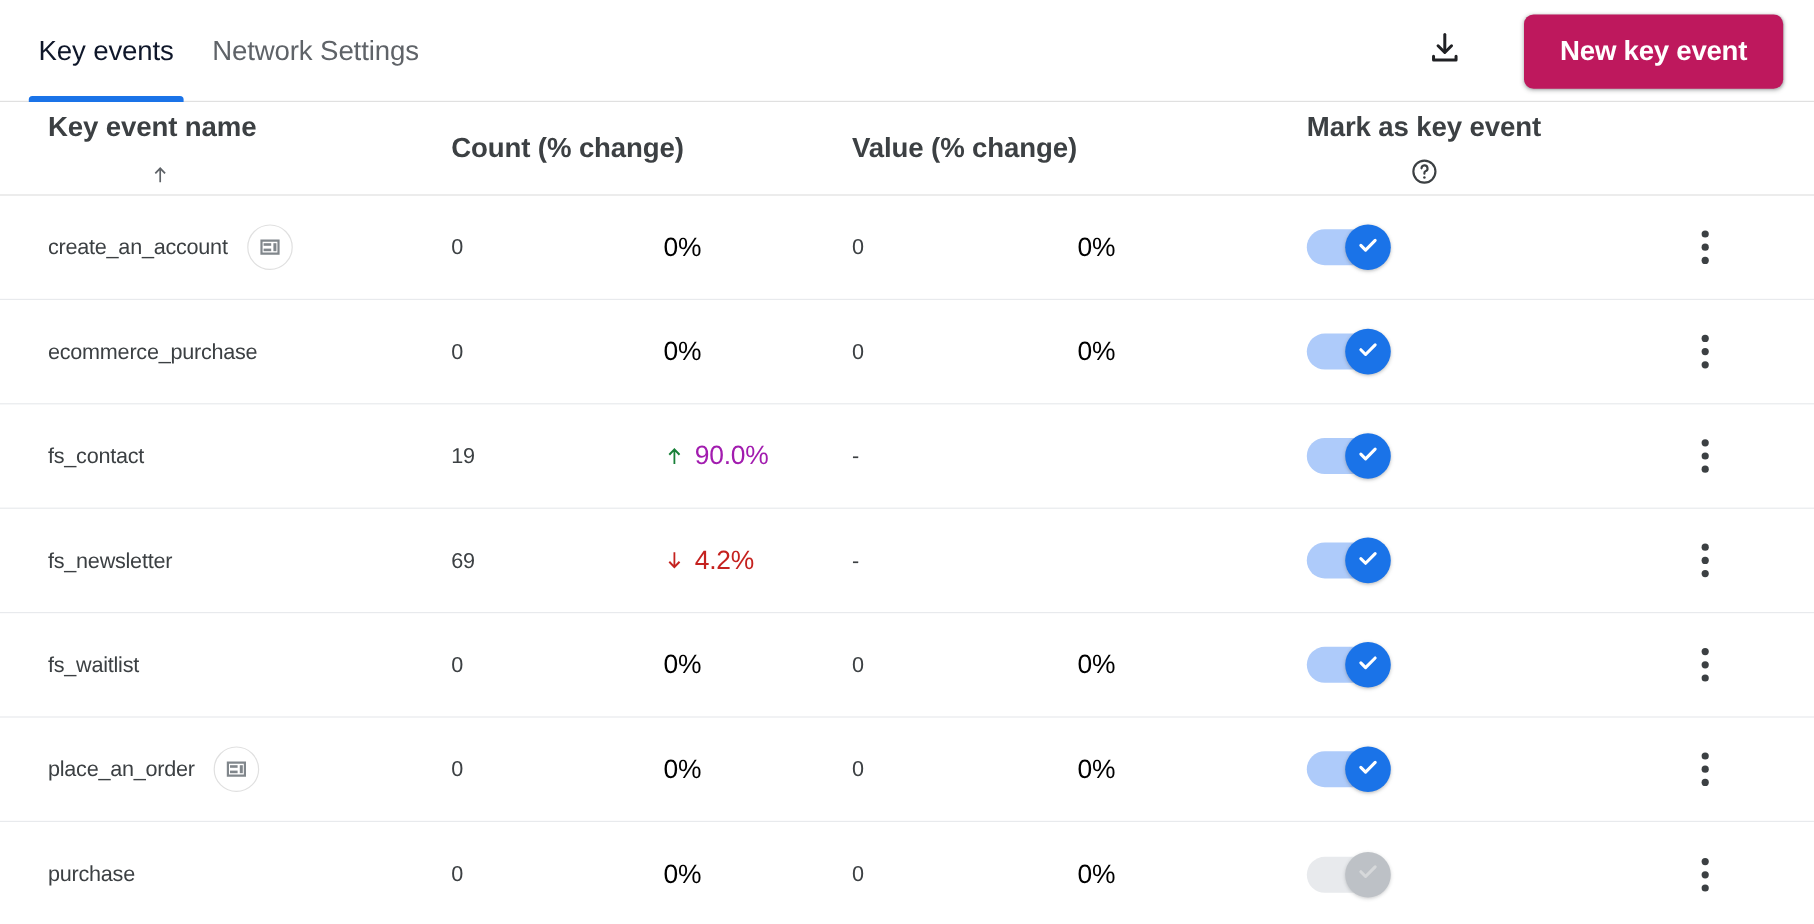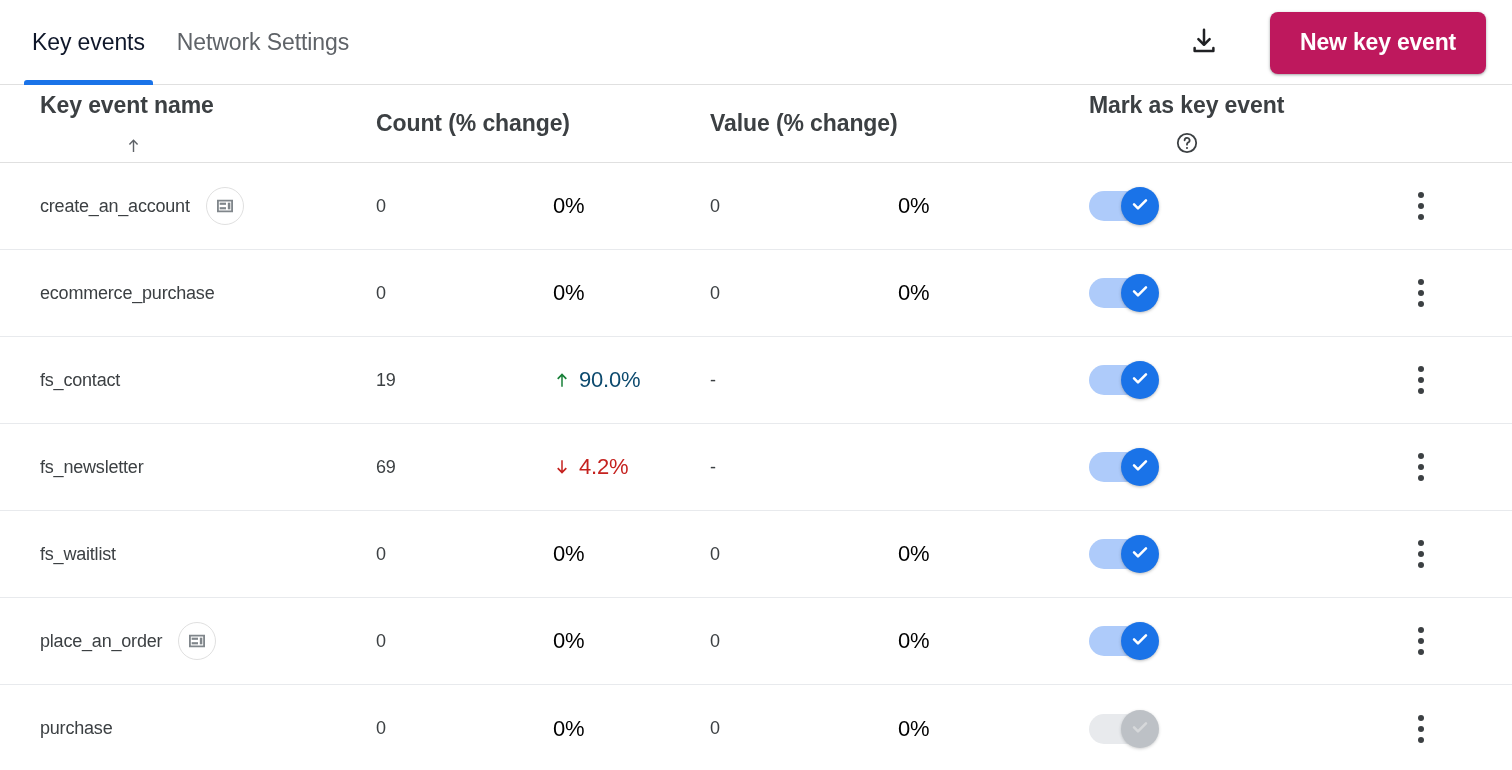--- a/index.html
+++ b/index.html
@@ -152,21 +152,21 @@
     border: 1px solid #e0e0e0;
     background: #fff;
     display: flex;
     align-items: center;
     justify-content: center;
     flex: none;
   }
 
   
   .delta { font-size: 22px; letter-spacing: -0.2px; white-space: nowrap; }
-  .delta.up   { color: #0c4a6e; text-align: center; }
+  .delta.up   { color: #a21caf; text-align: center; }
   .delta.down { color: #c5221f; }
   .delta-arrow { display: inline-flex; }
 
   
   .toggle {
     position: relative;
     width: 68px;
     height: 30px;
     display: flex;
     align-items: center;

